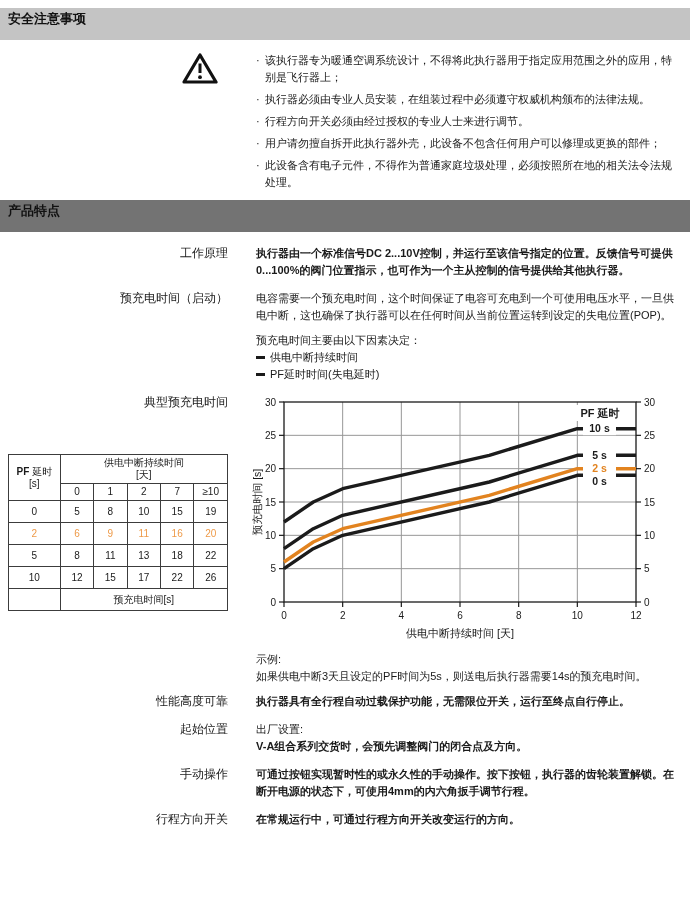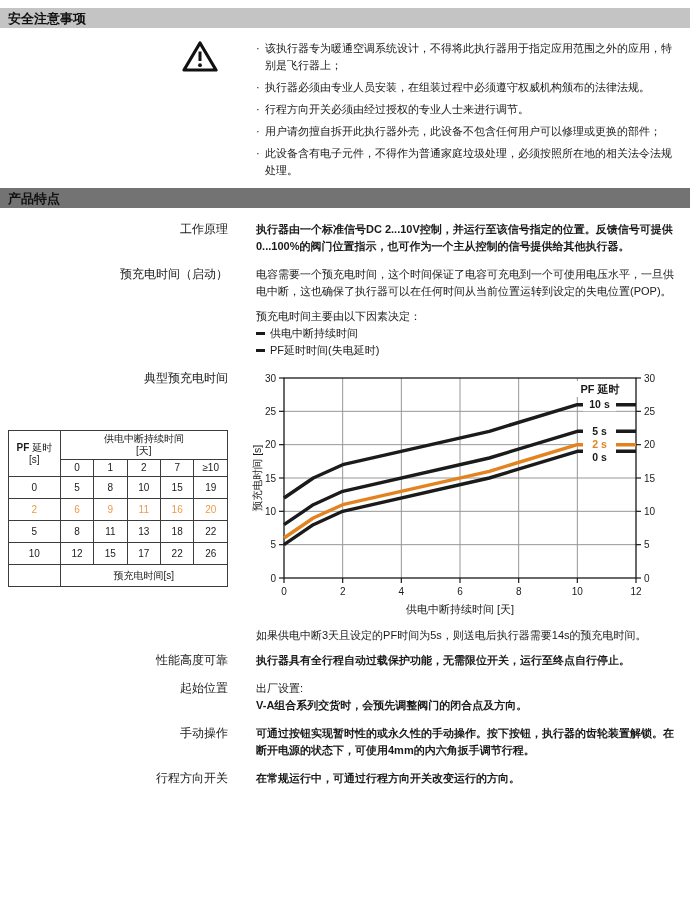--- a/index.html
+++ b/index.html
@@ -1,21 +1,21 @@
 <!DOCTYPE html>
 <html style="--tbl-orange: #EE9A48;"><head>
 <meta charset="utf-8">
 <style>
   html,body{margin:0;padding:0;}
   body{
     width:690px;height:911px;overflow:hidden;background:#ffffff;
     font-family:"Liberation Sans","DejaVu Sans",sans-serif;color:#1a1a1a;
   }
   .page{position:relative;width:690px;height:911px;}
-  .bar{height:20px;line-height:22px;font-size:13px;font-weight:bold;
+  .bar{height:32px;line-height:22px;font-size:13px;font-weight:bold;
        padding-left:8px;box-sizing:border-box;color:#111;}
   .bar-safety{background:#C4C4C4;margin-top:8px;}
   .bar-features{background:#737373;margin-top:4px;}
   .grid-row{display:grid;grid-template-columns:228px 1fr;column-gap:28px;}
   .label{text-align:right;font-size:12px;line-height:16px;color:#1a1a1a;padding-left:24px;}
   .body-col{font-size:11px;line-height:17px;padding-right:8px;}
   .body-col p{margin:0 0 8px;}
   .body-col p:last-child{margin-bottom:0;font-weight:bold;}
   .frow{margin-bottom:11px;}
   
@@ -223,20 +223,21 @@
               <line x1="268.66666666666663" y1="208" x2="268.66666666666663" y2="213" stroke="#1a1a1a" stroke-width="1.2"></line>
               <text x="268.66666666666663" y="225" font-size="10" text-anchor="middle" fill="#1a1a1a">8</text>
               <line x1="327.33333333333337" y1="208" x2="327.33333333333337" y2="213" stroke="#1a1a1a" stroke-width="1.2"></line>
               <text x="327.33333333333337" y="225" font-size="10" text-anchor="middle" fill="#1a1a1a">10</text>
               <line x1="386" y1="208" x2="386" y2="213" stroke="#1a1a1a" stroke-width="1.2"></line>
               <text x="386" y="225" font-size="10" text-anchor="middle" fill="#1a1a1a">12</text>
               <text x="210" y="243" font-size="11" text-anchor="middle" fill="#1a1a1a">供电中断持续时间 [天]</text>
               <text transform="rotate(-90)" x="-108" y="11" font-size="10.5" text-anchor="middle" fill="#1a1a1a">预充电时间 [s]</text>
             </svg></div>
         <div class="example">
+          <div>示例:</div>
           <div>如果供电中断3天且设定的PF时间为5s，则送电后执行器需要14s的预充电时间。</div>
         </div>
       </div>
     </div>
 
 
     <div class="grid-row frow">
       <div class="label">性能高度可靠</div>
       <div class="body-col">
           <p>执行器具有全行程自动过载保护功能，无需限位开关，运行至终点自行停止。</p>

